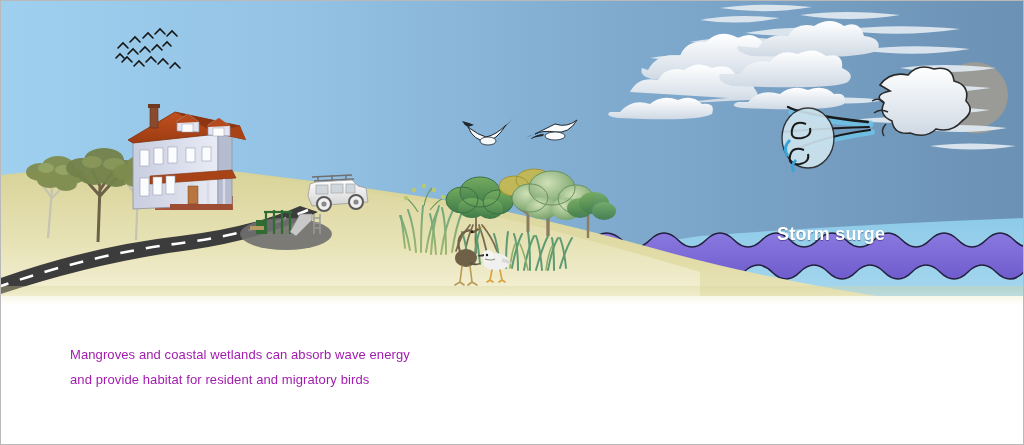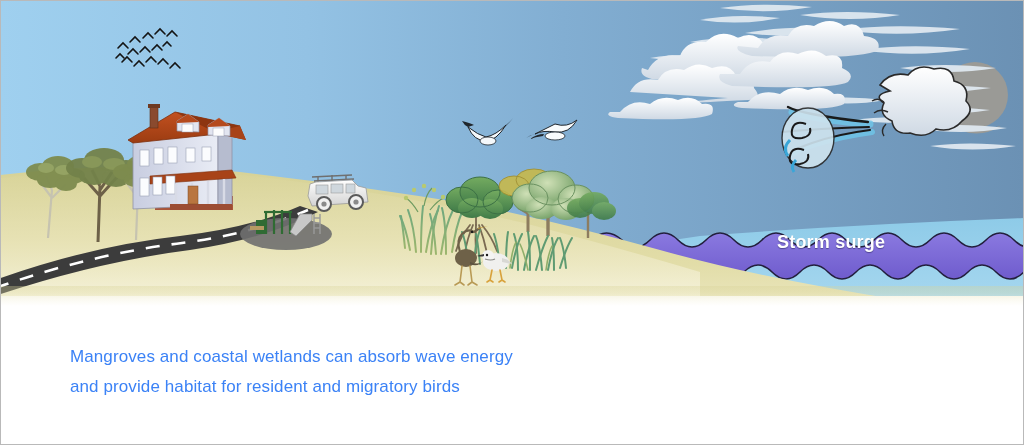--- a/index.html
+++ b/index.html
@@ -23,31 +23,31 @@
     left: 0;
     top: 0;
     width: 1024px;
     height: 445px;
   }
   .caption {
     position: absolute;
     left: 70px;
     top: 342px;
     width: 720px;
-    color: #3b82f6;
+    color: #a21caf;
     font-family: "Liberation Sans", sans-serif;
-    font-size: 17px;
-    line-height: 30px;
+    font-size: 13px;
+    line-height: 25px;
     letter-spacing: 0.1px;
     white-space: pre-line;
   }
   .surge-label {
     position: absolute;
     left: 777px;
-    top: 232px;
+    top: 224px;
     color: #ffffff;
     font-family: "Liberation Sans", sans-serif;
     font-size: 18px;
     font-weight: bold;
     letter-spacing: 0.2px;
     text-shadow: 0 1px 1px rgba(20,20,60,0.45);
   }
 </style>
 </head>
 <body>

